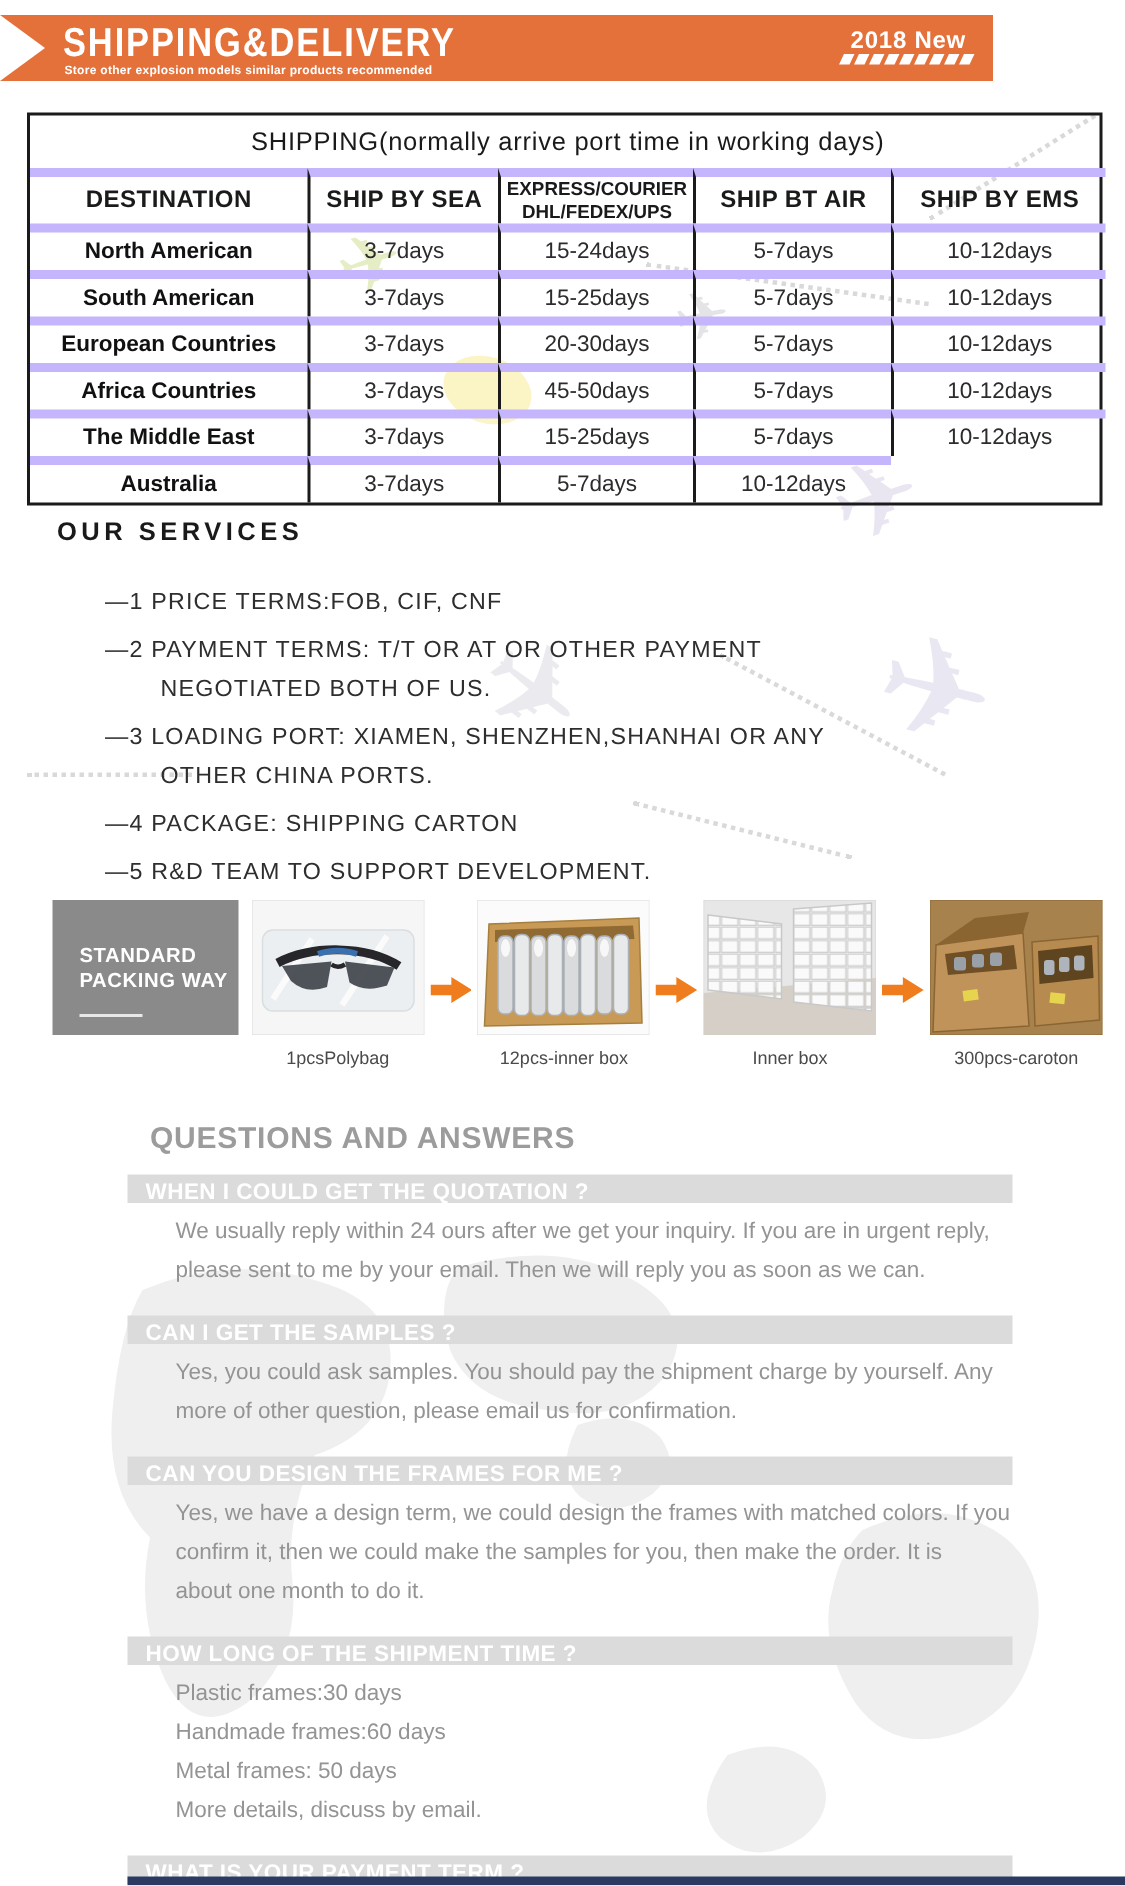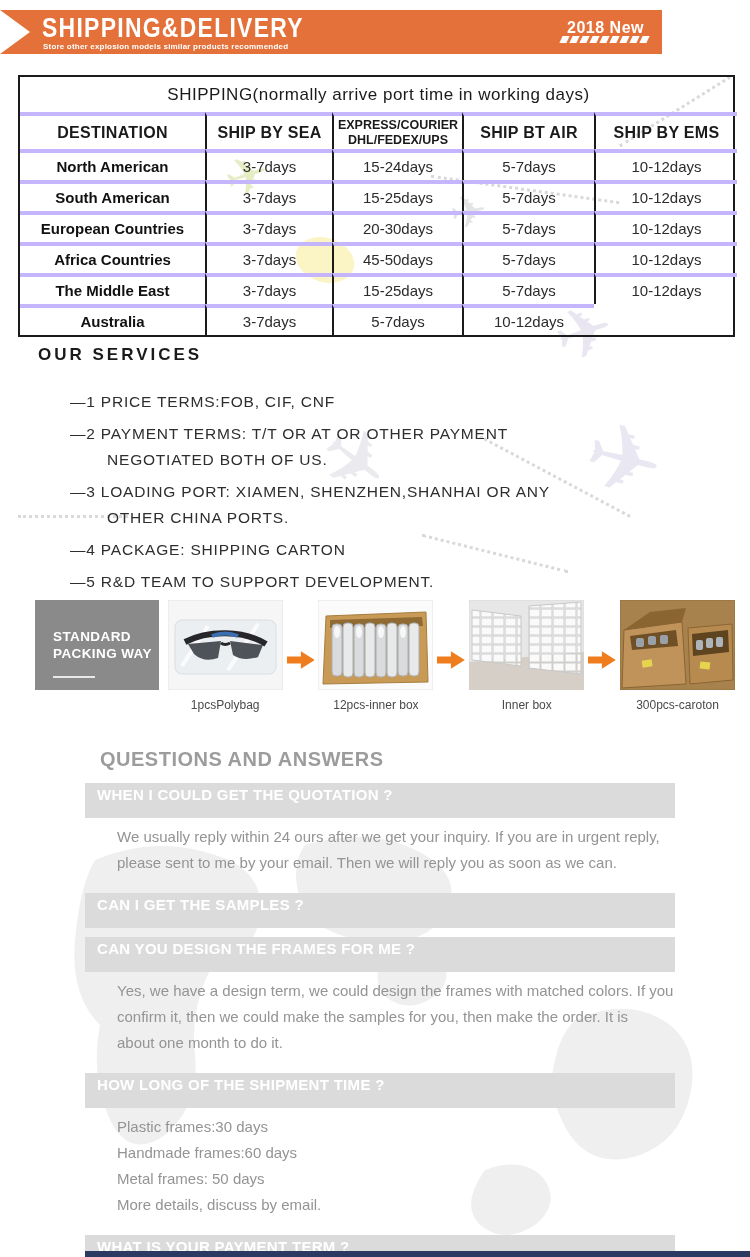--- a/index.html
+++ b/index.html
@@ -21,21 +21,21 @@
   .banner-sub{position:absolute;left:43px;top:32px;color:#fff;font-weight:bold;font-size:8px;letter-spacing:.2px;}
   .banner-badge{position:absolute;right:18px;top:9px;color:#fff;font-weight:bold;font-size:16px;letter-spacing:.5px;}
   .banner-stripes{position:absolute;right:14px;top:26px;display:flex;gap:3px;}
   .banner-stripes i{display:block;width:7px;height:7px;background:#fff;transform:skewX(-25deg);}
 
   
   .ship-table{position:absolute;left:18px;top:75px;width:717px;z-index:1;
     display:grid;grid-template-columns:185px 127px 130px 132px 143px;
     border:2px solid #1b1b1b;box-sizing:border-box;background:transparent;}
   .ship-table .cell{display:flex;align-items:center;justify-content:center;text-align:center;
-    border-left:2px solid #1b1b1b;border-top:4px solid #c4b5fd;box-sizing:border-box;}
+    border-left:2px solid #1b1b1b;border-top:6px solid #c4b5fd;box-sizing:border-box;}
   .ship-table .noL{border-left:none;}
   .ship-table .title-cell{grid-column:1/-1;border-left:none;border-top:none;height:35px;
     font-size:17px;color:#1a1a1a;letter-spacing:.5px;}
   .ship-table .head{height:37px;font-weight:bold;font-size:16px;color:#1a1a1a;letter-spacing:.3px;}
   .ship-table .head.small{font-size:12.5px;line-height:1.2;white-space:pre-line;letter-spacing:0;}
   .ship-table .body{height:31px;font-size:15px;color:#2c2c2c;}
   .ship-table .dest{font-weight:bold;font-size:15px;color:#111;}
 
   
   .services{position:absolute;left:38px;top:345px;z-index:1;}
@@ -53,21 +53,21 @@
   .pack-step{display:flex;flex-direction:column;align-items:center;}
   .pack-photo{width:115px;height:90px;display:block;}
   .pack-cap{margin-top:8px;font-size:12px;color:#4a4a4a;}
   .pack-arrow{align-self:center;margin:0 4px;padding-top:0;}
   .gap1{width:10px;} 
 
   
   .qa{position:absolute;left:85px;top:748px;width:590px;z-index:1;}
   .qa h2{margin:0 0 12px 15px;font-size:20px;font-weight:bold;color:#9c9c9c;letter-spacing:.5px;}
   .qa .qbar{background:#dbdbdb;color:#fff;font-weight:bold;font-size:15px;letter-spacing:.3px;
-    height:35px;line-height:23px;padding-left:12px;margin-top:9px;}
+    height:19px;line-height:23px;padding-left:12px;margin-top:9px;}
   .qa .ans{padding:6px 0 8px 32px;font-size:15px;color:#949494;line-height:26px;white-space:pre-line;}
 
   .bottom-bar{position:absolute;left:85px;right:0;bottom:0;height:6px;background:#2b3a60;z-index:3;}
 </style>
 </head>
 <body>
 
 <div class="page">
 
   <span class="wm wm-plane" style="left:225px;top:150px;font-size:52px;color:rgba(185,208,100,.38);transform:rotate(-18deg);">✈</span>
@@ -258,20 +258,22 @@
     </div>
   </section>
 
   <section class="qa">
     <h2>QUESTIONS AND ANSWERS</h2>
     <div>
         <div class="qbar">WHEN I COULD GET THE QUOTATION ?</div>
         <div class="ans">We usually reply within 24 ours after we get your inquiry. If you are in urgent reply,
 please sent to me by your email. Then we will reply you as soon as we can.</div>
         <div class="qbar">CAN I GET THE SAMPLES ?</div>
+        <div class="ans">Yes, you could ask samples. You should pay the shipment charge by yourself. Any
+more of other question, please email us for confirmation.</div>
         <div class="qbar">CAN YOU DESIGN THE FRAMES FOR ME ?</div>
         <div class="ans">Yes, we have a design term, we could design the frames with matched colors. If you
 confirm it, then we could make the samples for you, then make the order. It is
 about one month to do it.</div>
         <div class="qbar">HOW LONG OF THE SHIPMENT TIME ?</div>
         <div class="ans">Plastic frames:30 days
 Handmade frames:60 days
 Metal frames: 50 days
 More details, discuss by email.</div>
         <div class="qbar">WHAT IS YOUR PAYMENT TERM ?</div>

